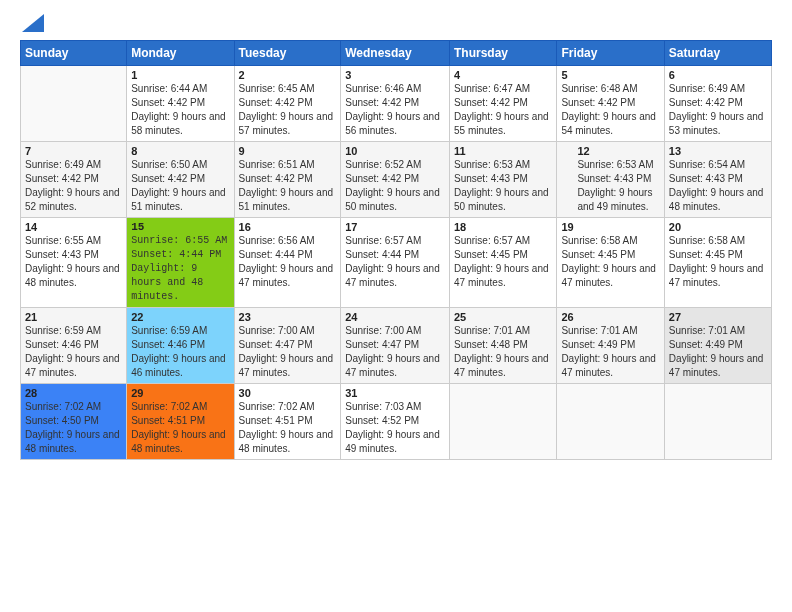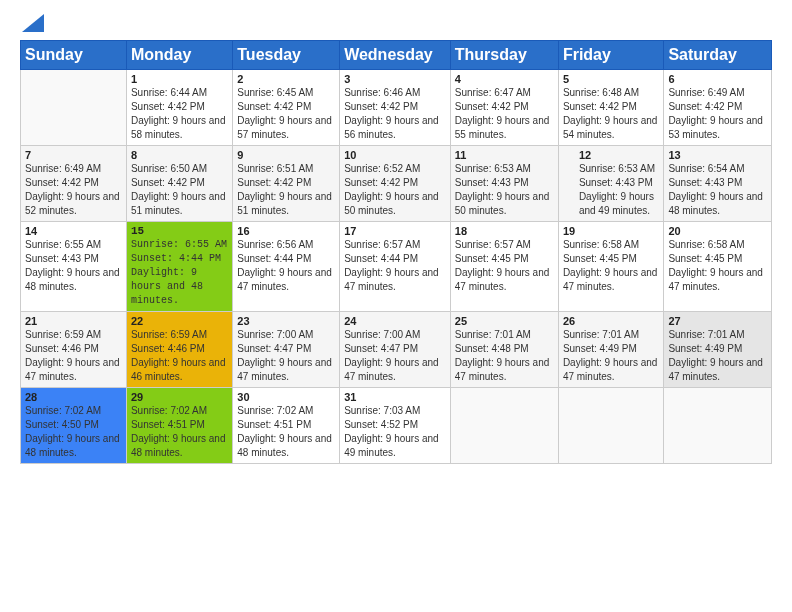--- a/index.html
+++ b/index.html
@@ -44,21 +44,21 @@
       margin-top: 2px;
     }
     .calendar {
       width: 100%;
       border-collapse: collapse;
       border: 1px solid #ccc;
     }
     .calendar th {
       background: #2a6fc9;
       color: #fff;
-      font-size: 16px;
+      font-size: 12px;
       font-weight: bold;
       padding: 5px 4px;
       text-align: left;
       border: 1px solid #1a5ab8;
     }
     .calendar td {
       border: 1px solid #ccc;
       vertical-align: top;
       padding: 3px 4px;
       width: 113px;
@@ -146,30 +146,30 @@
           <td style="background: rgb(255, 255, 255);"><span class="day-num">14</span><span class="day-detail">Sunrise: 6:55 AM<br>Sunset: 4:43 PM<br>Daylight: 9 hours and 48 minutes.</span></td>
           <td style="background: #84cc16; font-family: Liberation Mono, monospace;"><span class="day-num">15</span><span class="day-detail">Sunrise: 6:55 AM<br>Sunset: 4:44 PM<br>Daylight: 9 hours and 48 minutes.</span></td>
           <td style="background: rgb(255, 255, 255);"><span class="day-num">16</span><span class="day-detail">Sunrise: 6:56 AM<br>Sunset: 4:44 PM<br>Daylight: 9 hours and 47 minutes.</span></td>
           <td style="background: rgb(255, 255, 255);"><span class="day-num">17</span><span class="day-detail">Sunrise: 6:57 AM<br>Sunset: 4:44 PM<br>Daylight: 9 hours and 47 minutes.</span></td>
           <td style="background: rgb(255, 255, 255);"><span class="day-num">18</span><span class="day-detail">Sunrise: 6:57 AM<br>Sunset: 4:45 PM<br>Daylight: 9 hours and 47 minutes.</span></td>
           <td style="background: rgb(255, 255, 255);"><span class="day-num">19</span><span class="day-detail">Sunrise: 6:58 AM<br>Sunset: 4:45 PM<br>Daylight: 9 hours and 47 minutes.</span></td>
           <td style="background: rgb(255, 255, 255);"><span class="day-num">20</span><span class="day-detail">Sunrise: 6:58 AM<br>Sunset: 4:45 PM<br>Daylight: 9 hours and 47 minutes.</span></td>
         </tr>
         <tr>
           <td style="background: rgb(245, 245, 245);"><span class="day-num">21</span><span class="day-detail">Sunrise: 6:59 AM<br>Sunset: 4:46 PM<br>Daylight: 9 hours and 47 minutes.</span></td>
-          <td style="background: #eab308;"><span class="day-num">22</span><span class="day-detail">Sunrise: 6:59 AM<br>Sunset: 4:46 PM<br>Daylight: 9 hours and 46 minutes.</span></td>
+          <td style="background: #7dd3fc;"><span class="day-num">22</span><span class="day-detail">Sunrise: 6:59 AM<br>Sunset: 4:46 PM<br>Daylight: 9 hours and 46 minutes.</span></td>
           <td style="background: rgb(245, 245, 245);"><span class="day-num">23</span><span class="day-detail">Sunrise: 7:00 AM<br>Sunset: 4:47 PM<br>Daylight: 9 hours and 47 minutes.</span></td>
           <td style="background: rgb(245, 245, 245);"><span class="day-num">24</span><span class="day-detail">Sunrise: 7:00 AM<br>Sunset: 4:47 PM<br>Daylight: 9 hours and 47 minutes.</span></td>
           <td style="background: rgb(245, 245, 245);"><span class="day-num">25</span><span class="day-detail">Sunrise: 7:01 AM<br>Sunset: 4:48 PM<br>Daylight: 9 hours and 47 minutes.</span></td>
           <td style="background: rgb(245, 245, 245);"><span class="day-num">26</span><span class="day-detail">Sunrise: 7:01 AM<br>Sunset: 4:49 PM<br>Daylight: 9 hours and 47 minutes.</span></td>
           <td style="background: #e5e5e5;"><span class="day-num">27</span><span class="day-detail">Sunrise: 7:01 AM<br>Sunset: 4:49 PM<br>Daylight: 9 hours and 47 minutes.</span></td>
         </tr>
         <tr>
           <td style="background: #3b82f6;"><span class="day-num">28</span><span class="day-detail">Sunrise: 7:02 AM<br>Sunset: 4:50 PM<br>Daylight: 9 hours and 48 minutes.</span></td>
-          <td style="background: #84cc16;"><span class="day-num">29</span><span class="day-detail">Sunrise: 7:02 AM<br>Sunset: 4:51 PM<br>Daylight: 9 hours and 48 minutes.</span></td>
+          <td style="background: #f97316;"><span class="day-num">29</span><span class="day-detail">Sunrise: 7:02 AM<br>Sunset: 4:51 PM<br>Daylight: 9 hours and 48 minutes.</span></td>
           <td style="background: rgb(255, 255, 255);"><span class="day-num">30</span><span class="day-detail">Sunrise: 7:02 AM<br>Sunset: 4:51 PM<br>Daylight: 9 hours and 48 minutes.</span></td>
           <td style="background: rgb(255, 255, 255);"><span class="day-num">31</span><span class="day-detail">Sunrise: 7:03 AM<br>Sunset: 4:52 PM<br>Daylight: 9 hours and 49 minutes.</span></td>
           <td class="empty-cell"></td>
           <td class="empty-cell"></td>
           <td class="empty-cell"></td>
         </tr>
       </tbody>
   </table>
 </div>
 

